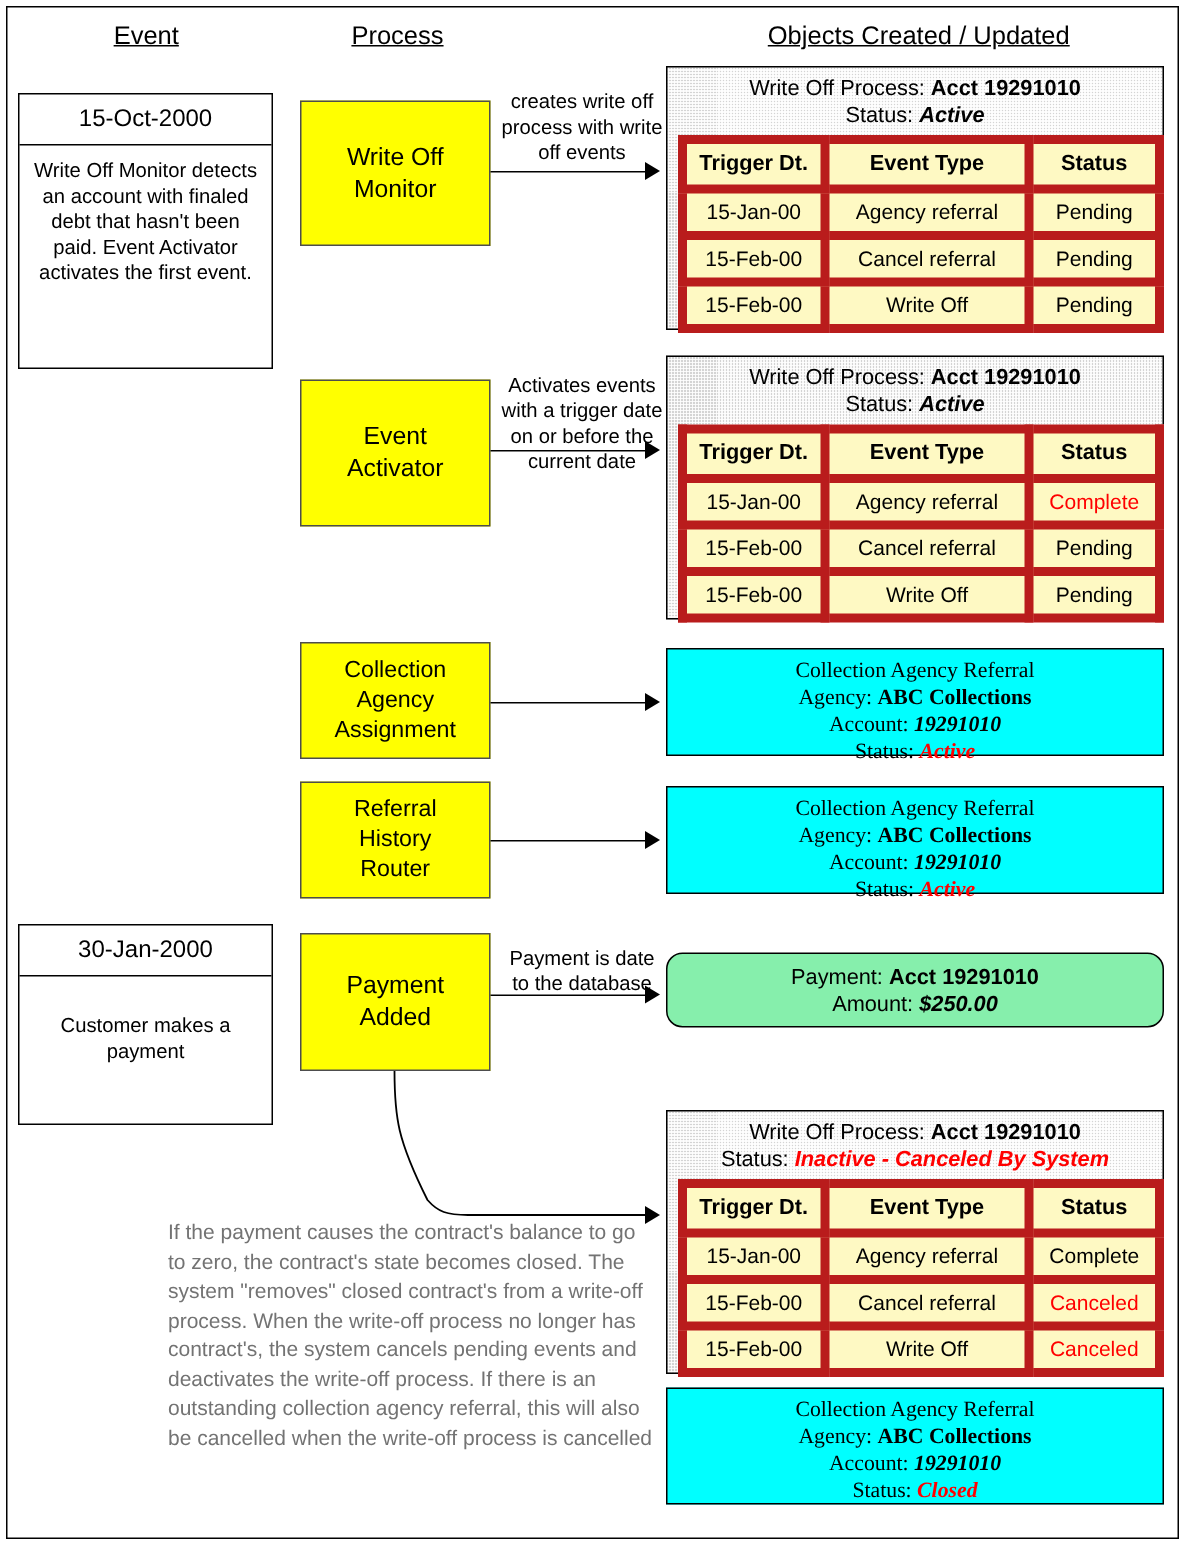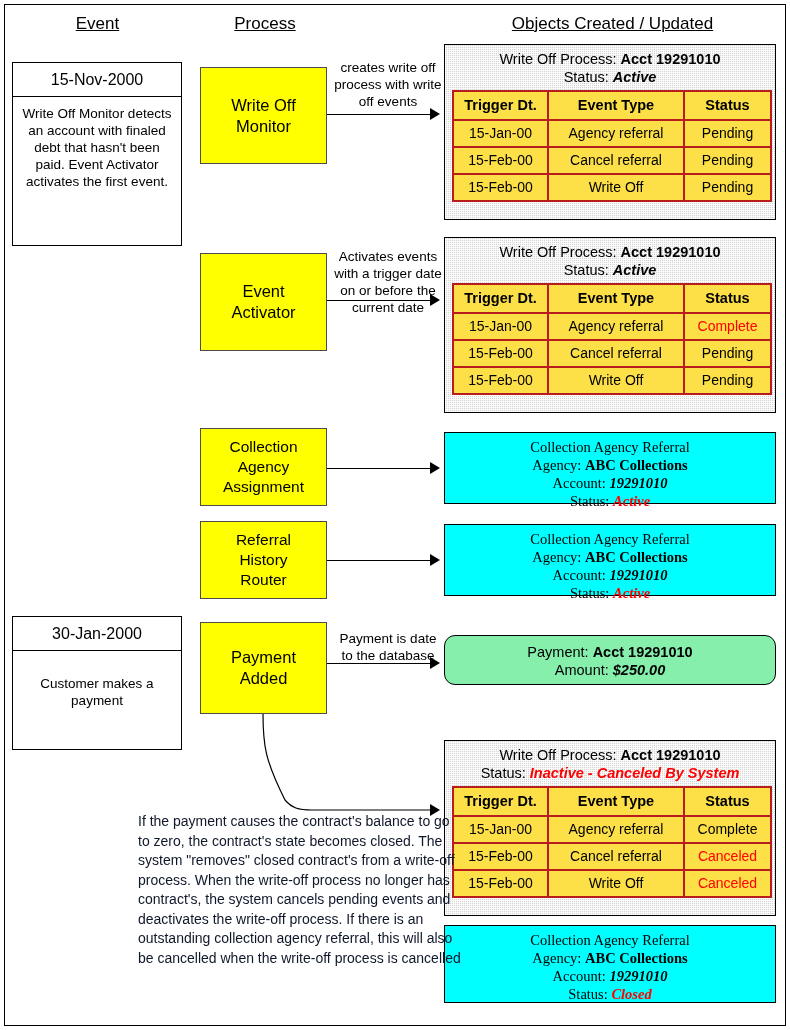--- a/index.html
+++ b/index.html
@@ -121,26 +121,26 @@
   
   table.obj-table {
     border-collapse: collapse;
     width: 100%;
     margin-top: 4px;
     background: #ffffff;
     table-layout: fixed;
   }
   table.obj-table th,
   table.obj-table td {
-    border: 2px solid #b91c1c;
+    border: 6px solid #b91c1c;
     text-align: center;
     font-size: 14px;
     line-height: 17px;
     padding: 4px 2px;
-    background: #fde047;
+    background: #fef9c3;
   }
   table.obj-table th {
     font-weight: bold;
     font-size: 14.5px;
     padding: 5px 2px;
   }
   td.red, th.red { color: #ff0000; }
   col.c-date  { width: 95px; }
   col.c-event { width: 136px; }
   col.c-status{ width: 87px; }
@@ -163,37 +163,36 @@
     position: absolute;
     overflow: visible;
   }
 
   
   .note {
     position: absolute;
     font-size: 14px;
     line-height: 19.5px;
     text-align: left;
-    color: #0f172a;
-    margin-left: 26px;
+    color: #737373;
   }
 </style>
 </head>
 <body>
 
 <div id="canvas">
 
   <div class="outer-border"></div>
 
   <div class="col-head" style="left:40px; top:14px; width:115px;">Event</div>
   <div class="col-head" style="left:205px; top:14px; width:120px;">Process</div>
   <div class="col-head" style="left:480px; top:14px; width:265px;">Objects Created / Updated</div>
 
   <div class="event-box" style="left:12px; top:62px; width:170px; height:184px;">
-    <div class="event-date">15-Nov-2000</div>
+    <div class="event-date">15-Oct-2000</div>
     <div class="event-desc">Write Off Monitor detects an account with finaled debt that hasn't been paid. Event Activator activates the first event.</div>
   </div>
 
   <div class="event-box" style="left:12px; top:616px; width:170px; height:134px;">
     <div class="event-date">30-Jan-2000</div>
     <div class="event-desc" style="padding-top:24px;">Customer makes a payment</div>
   </div>
 
   <div class="process-box" style="left:200px; top:67px; width:127px; height:97px;">
     <span style="white-space:pre-line;">Write Off

